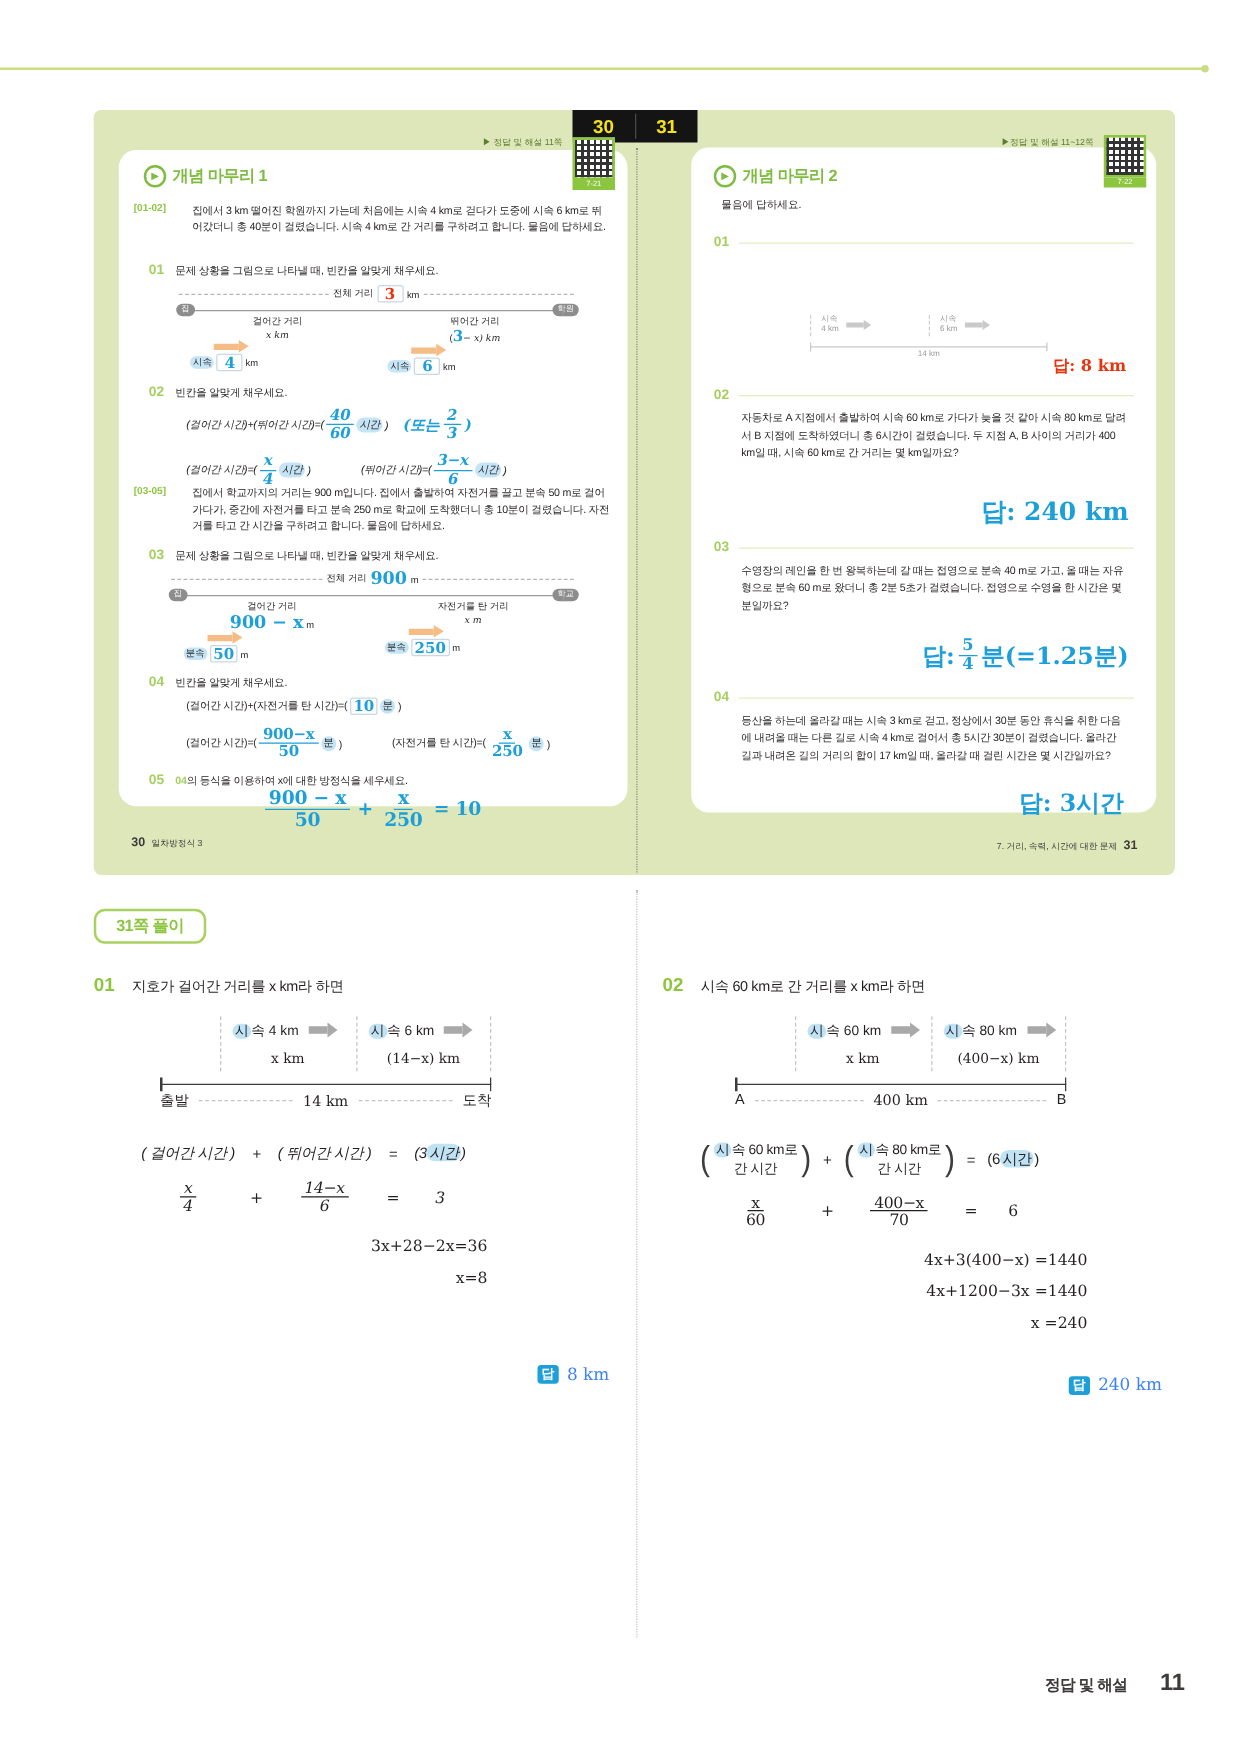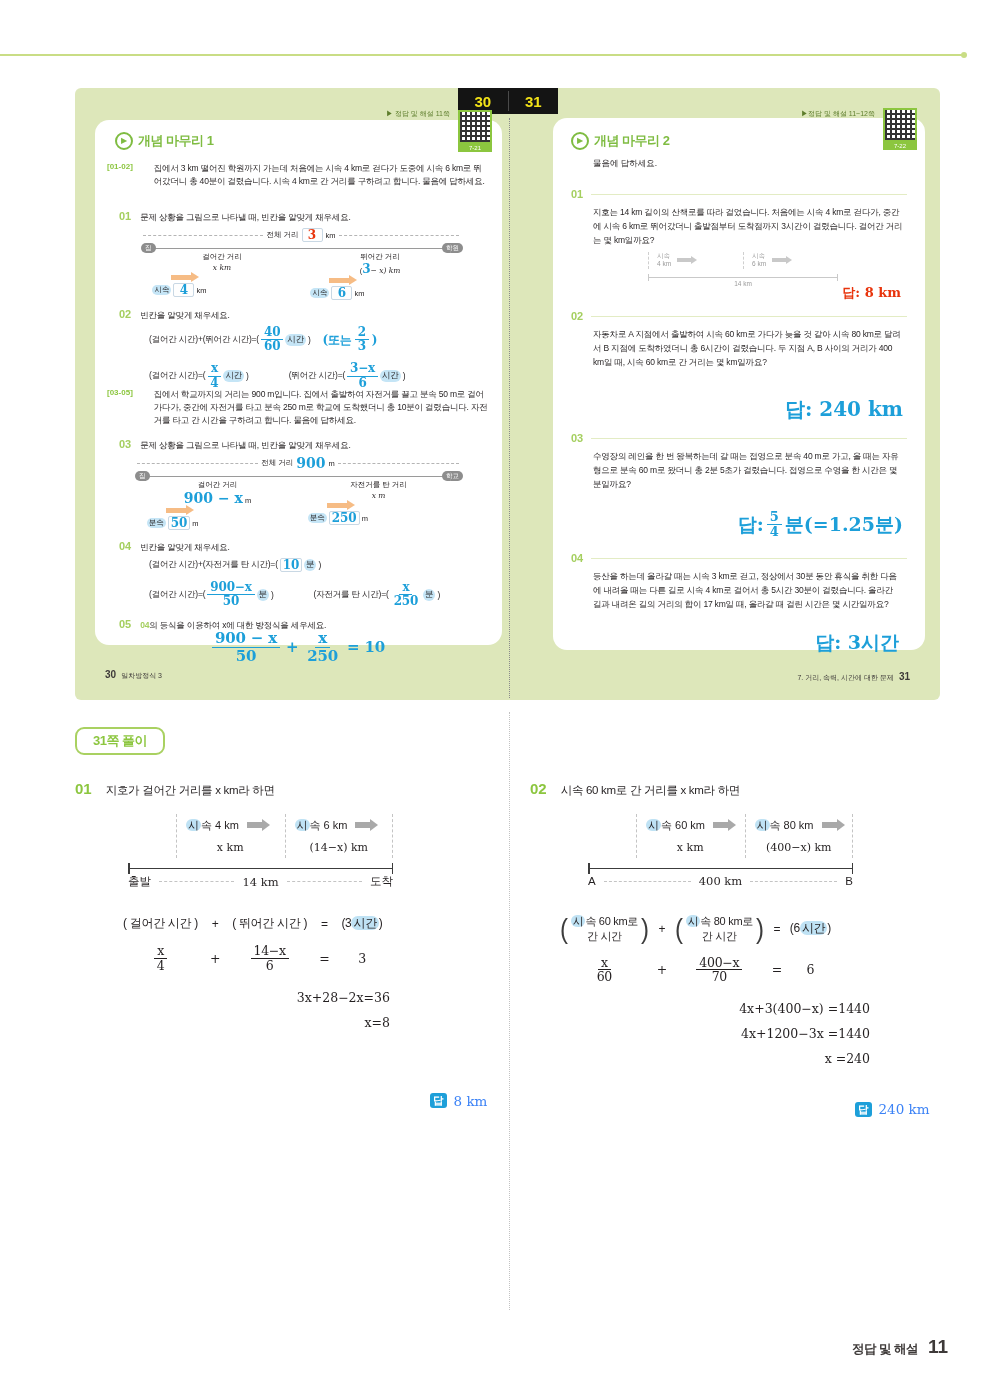--- a/index.html
+++ b/index.html
@@ -124,21 +124,21 @@
   .whl{background:#bfe2f4;border-radius:9px;padding:0 2px;}
   .bigterm{display:inline-flex;align-items:center;}
   .bparen{font-size:24px;font-weight:300;color:#3c3c3c;transform:scaleY(1.15);}
   .bterm-body{display:flex;flex-direction:column;align-items:center;font-size:11px;line-height:1.35;padding:0 3px;}
 
   .steps{margin-top:12px;font-family:"DejaVu Serif",serif;font-size:12.5px;line-height:2.0;text-align:right;}
   .solans{position:absolute;display:flex;align-items:center;gap:7px;}
   .ans-badge{background:#1d9fd9;color:#fff;font-weight:bold;font-size:10.5px;line-height:15px;padding:0 3px;border-radius:3px;font-family:"Liberation Sans",sans-serif;}
   .solans .val{color:#3b82f6;font-family:"DejaVu Serif",serif;font-size:13.5px;}
 
-  .page-footer{position:absolute;right:42px;top:1336px;display:flex;align-items:baseline;gap:10px;}
+  .page-footer{position:absolute;right:42px;top:1336px;display:flex;align-items:baseline;gap:26px;}
   .page-footer .lbl{font-size:12.5px;font-weight:bold;color:#3e3a39;letter-spacing:-0.5px;}
   .page-footer .num{font-size:19px;font-weight:bold;color:#3e3a39;}
 </style>
 </head>
 <body>
 
 <div class="topline"></div>
 
 <div class="spread">
   <div class="pgdiv" style="left:434px;top:30px;height:580px;position:absolute;border-left:1px dotted #8a8a8a;"></div>
@@ -200,21 +200,21 @@
           </span>
         </div>
       </div>
     </div>
 
     <div class="qrow" style="top:188px;left:24px;">
       <span class="qnum">02</span>
       <span class="qtext">빈칸을 알맞게 채우세요.</span>
     </div>
 
-    <div class="eqblock" style="top:206px;left:54px;width:345px;">
+    <div class="eqblock" style="top:206px;left:54px;width:345px;font-style:italic;">
       <div class="eqline">
         <span>(걸어간 시간)+(뛰어간 시간)=(</span>
         <span class="frac hw hw-lg">
             <span class="fn">40</span>
             <span class="fd">60</span>
           </span>
         <span class="chip">시간</span>
         <span>)</span>
         <span class="hw hw-lg" style="margin-left:10px;display:inline-flex;align-items:center;gap:3px;">
           <span>(또는</span>
@@ -355,28 +355,27 @@
   <div class="panel panel-right">
     <div class="ref" style="top:-9px;right:50px;">▶정답 및 해설 11~12쪽</div>
     <div class="qr" style="top:-10px;right:8px;">
       <div class="qr-box"></div>
       <span class="qr-tag">7-22</span>
     </div>
     <div class="title-row" style="top:14px;left:18px;">
       <span class="play">▶</span>
       <span class="page-title">개념 마무리 2</span>
     </div>
-    <div style="position:absolute;top:40px;left:40px;font-size:8.5px;">물음에 답하세요.</div>
+    <div style="position:absolute;top:40px;left:24px;font-size:8.5px;">물음에 답하세요.</div>
 
     <div class="rq" style="top:70px;">
       <div class="rq-head">
         <span class="qnum">01</span>
         <span class="line"></span>
       </div>
-      <div class="rq-text">지호는 14 km 길이의 산책로를 따라 걸었습니다. 처음에는 시속 4 km로 걷다가, 중간에 시속 6 km로 뛰어갔더니 출발점부터 도착점까지 3시간이 걸렸습니다. 걸어간 거리는 몇 km일까요?</div>
     </div>
     <div class="minidiag" style="top:134px;left:95px;">
       <div class="md-row">
         <div class="md-cell">
           <span><span>시속</span><br><span>4 km</span></span>
           <span class="md-arrow"></span>
         </div>
         <div class="md-cell">
           <span><span>시속</span><br><span>6 km</span></span>
           <span class="md-arrow"></span>
@@ -459,21 +458,21 @@
     </div>
     <div class="sd-line"></div>
     <div class="sd-foot">
       <span>출발</span>
       <span class="dash"></span>
       <span class="total">14 km</span>
       <span class="dash"></span>
       <span>도착</span>
     </div>
   </div>
-  <div class="weq" style="margin-left:48px;">
+  <div class="weq" style="margin-left:38px;font-style:italic;">
     <span>( 걸어간 시간 )</span>
     <span>+</span>
     <span>( 뛰어간 시간 )</span>
     <span>=</span>
     <span><span>(3</span><span class="whl">시간</span><span>)</span></span>
 
     <span class="frac math">
         <span class="fn">x</span>
         <span class="fd">4</span>
       </span>

